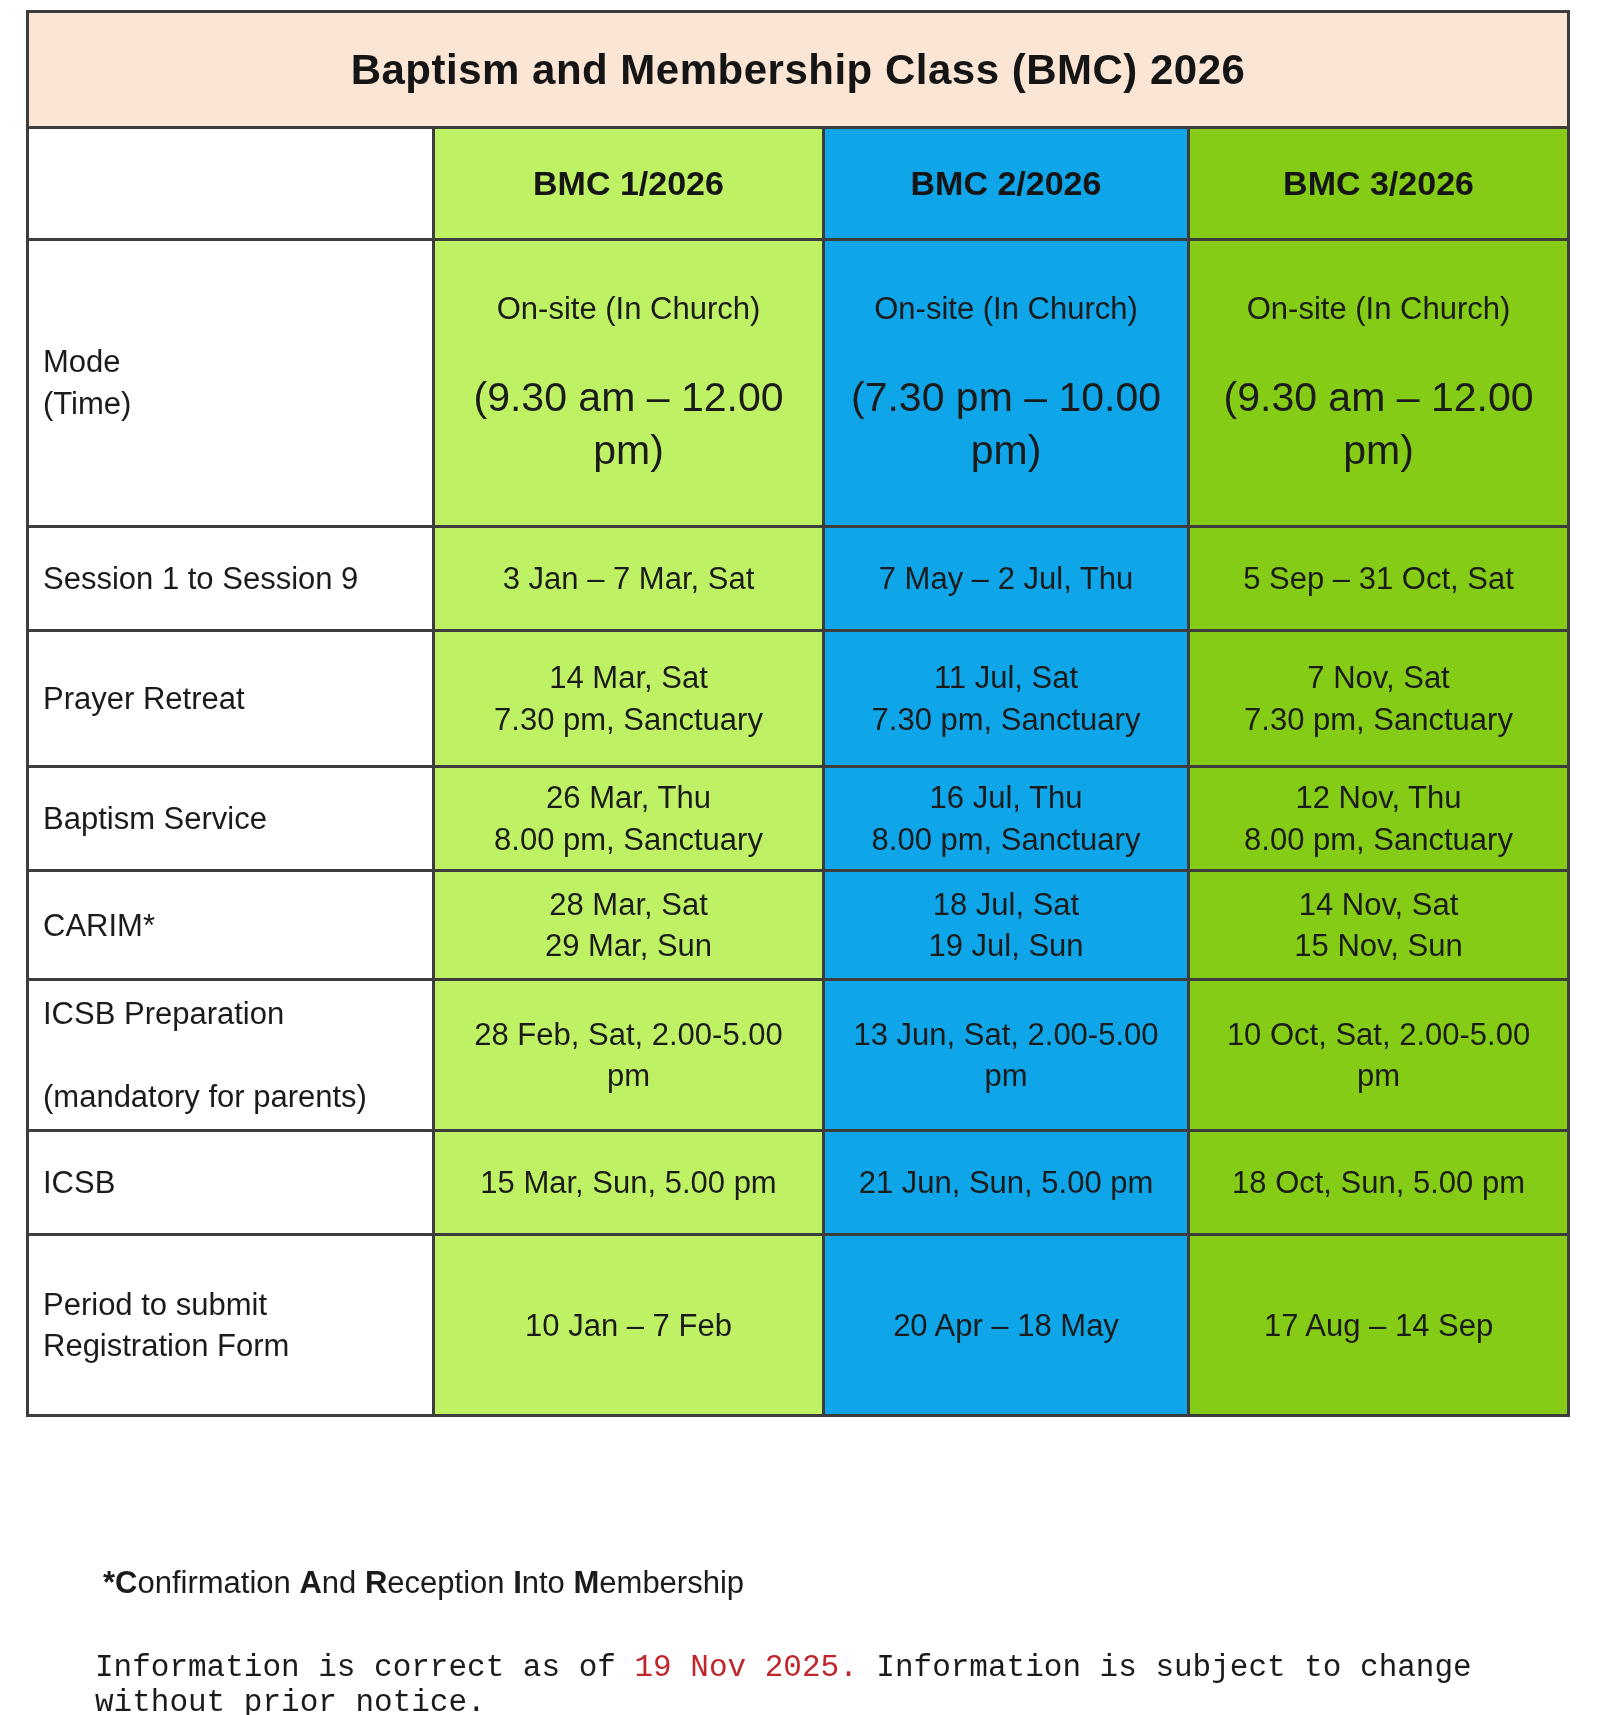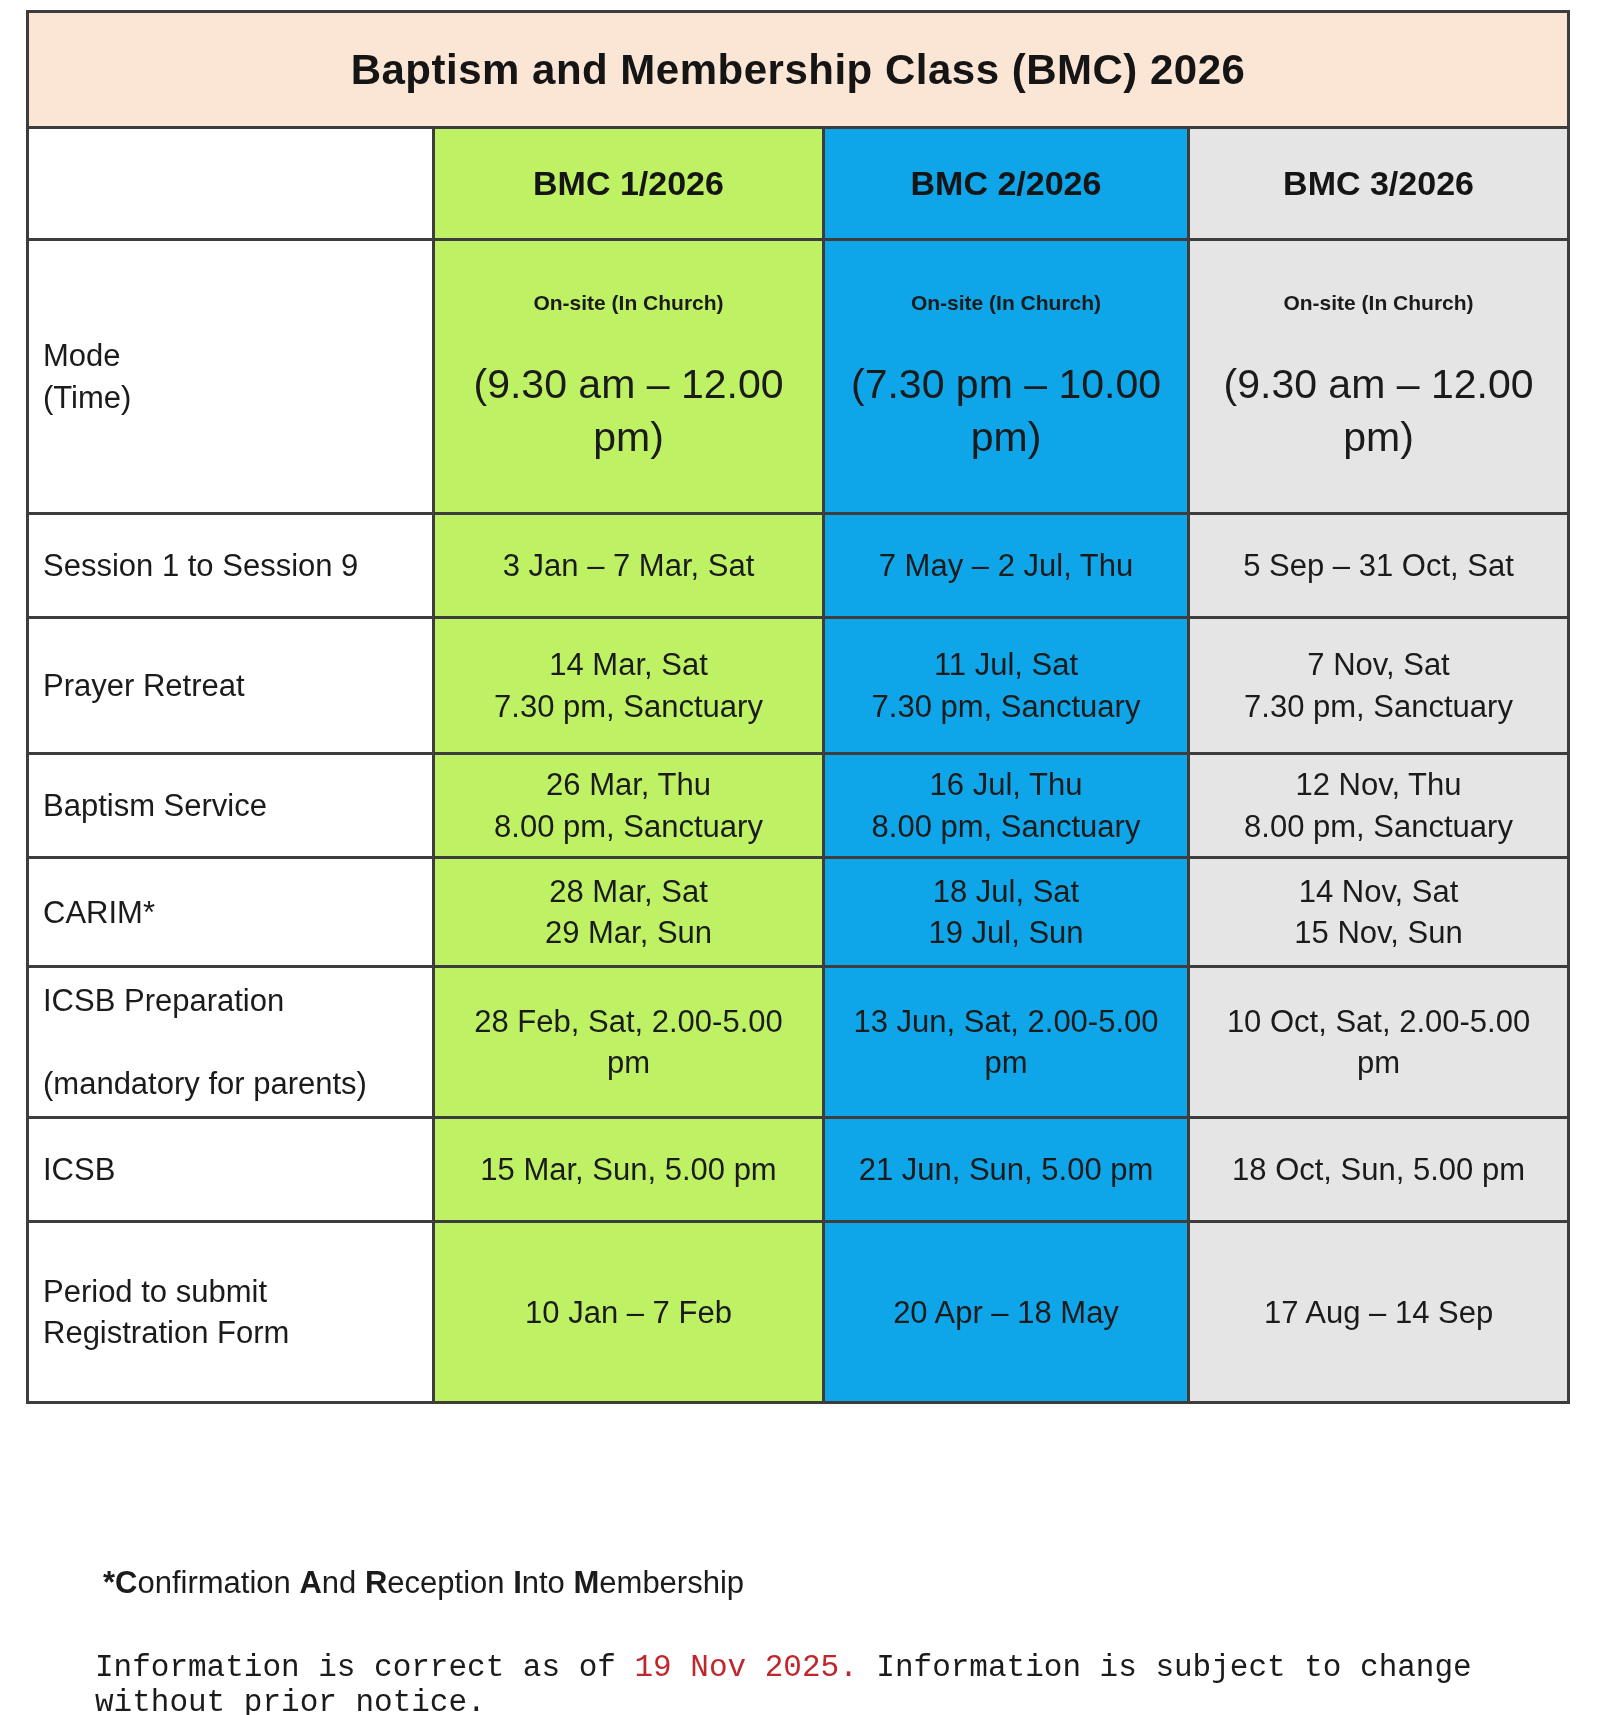--- a/index.html
+++ b/index.html
@@ -51,23 +51,23 @@
     white-space: pre-line; line-height: 1.35; background: #ffffff;
   }
 
   td.val {
     font-size: 31px; text-align: center; white-space: pre-line;
     line-height: 1.35; padding: 6px 8px;
   }
 
   .col-blue { background: #bef264; }
   .col-pink { background: #0ea5e9; }
-  .col-cyan { background: #e5e5e5; }
+  .col-cyan { background: #84cc16; }
 
-  .mode-line { font-weight: bold; font-size: 21px; line-height: 1.3; text-align: center; }
+  .mode-line { font-weight: normal; font-size: 31px; line-height: 1.3; text-align: center; }
   .time-line { font-size: 41px; line-height: 1.3; }
 
   .footnote1 {
     position: absolute; left: 103px; top: 1565px;
     font-size: 31px; color: #1b1b1b;
   }
   .footnote2 {
     position: absolute; left: 95px; top: 1650px;
     font-size: 31px; color: #1b1b1b; font-family: Liberation Mono, monospace;
   }

